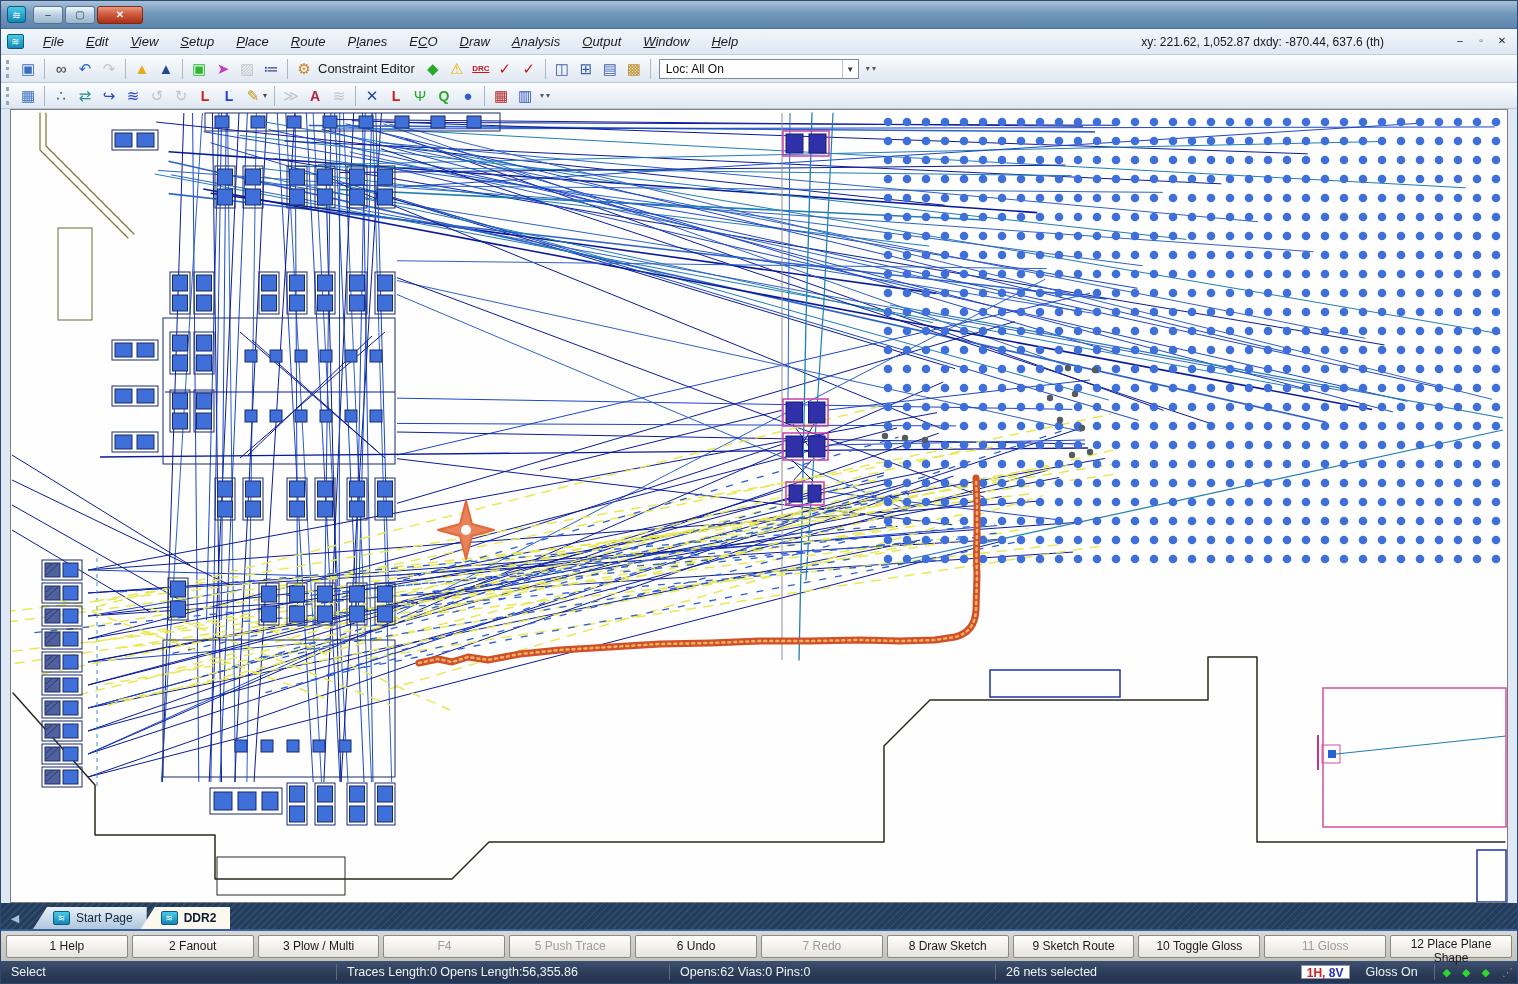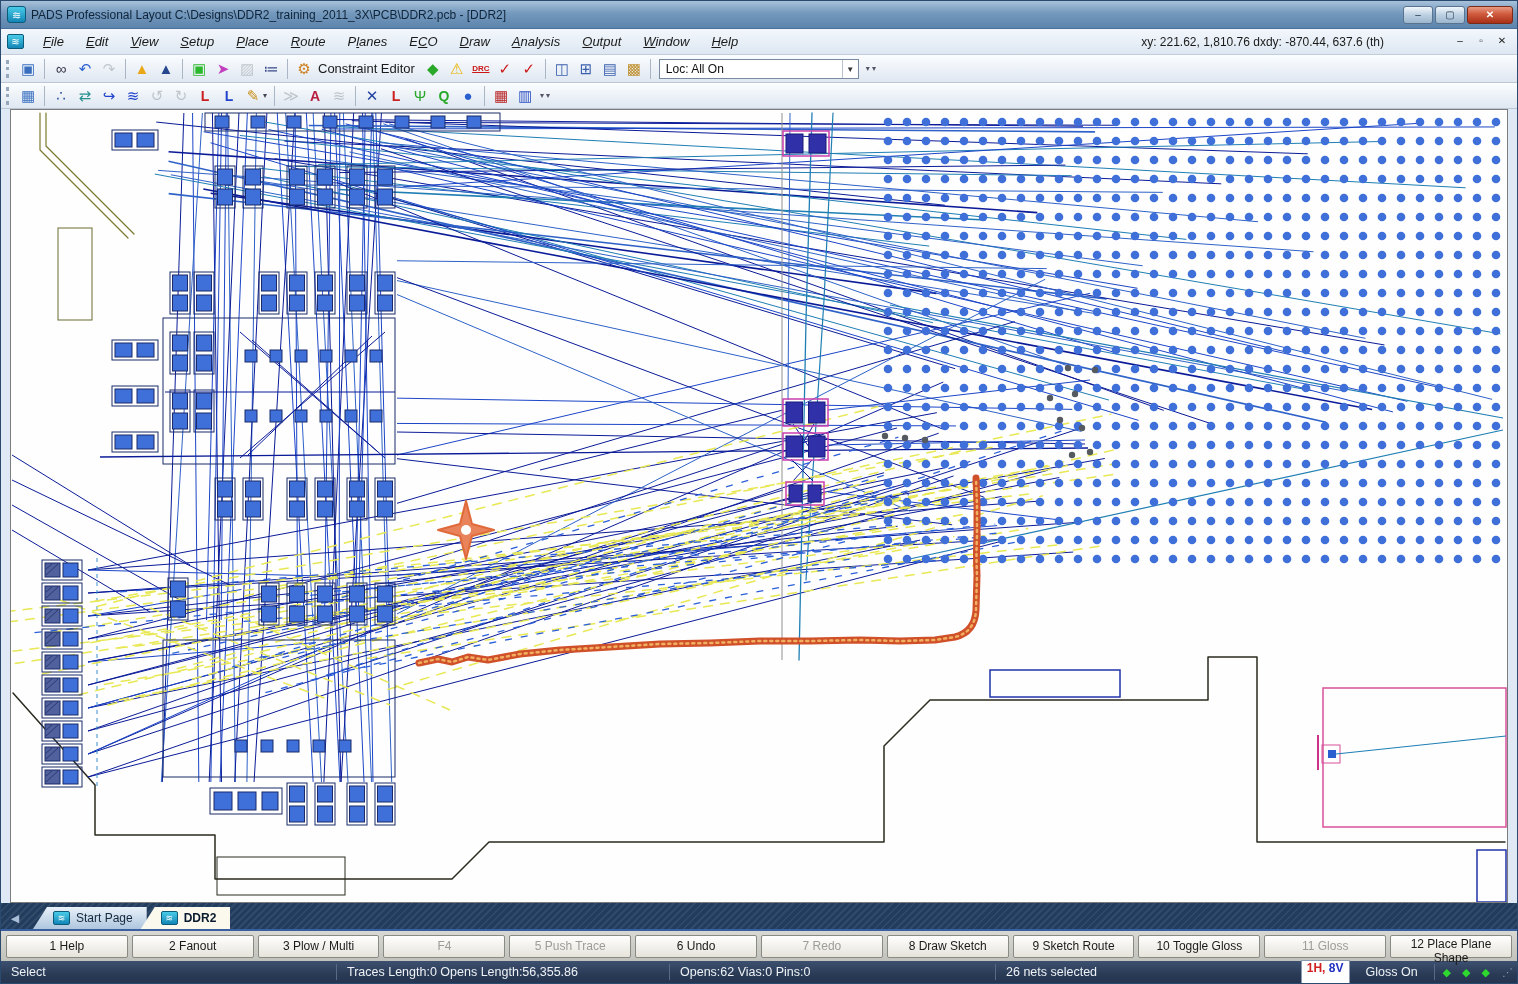--- a/index.html
+++ b/index.html
@@ -58,37 +58,36 @@
   .fkey.disabled{color:#9c9c98;}
 
   
   .statusbar{height:22px;background:linear-gradient(#3d5070,#2a3b56 60%,#253450);display:flex;align-items:center;color:#eef2f6;font-size:12.5px;}
   .sb-seg{padding:0 10px;white-space:nowrap;overflow:hidden;}
   .sb-mode{width:335px;}
   .sb-len{width:332px;}
   .sb-opens{width:325px;}
   .sb-nets{flex:1;}
   .sb-sep{width:1px;height:16px;background:#5a6a85;}
-  .sb-hv{background:#fff;border:1px solid #8a9ab0;height:25px;line-height:15px;padding:0 5px;font-size:12px;font-weight:bold;margin:0 6px;}
+  .sb-hv{background:#fff;border:1px solid #8a9ab0;height:14px;line-height:15px;padding:0 5px;font-size:12px;font-weight:bold;margin:0 6px;}
   .sb-hv .h{color:#d02020;}
   .sb-hv .v{color:#2030c0;}
   .sb-gloss{width:78px;}
   .sb-lights{color:#2ed82e;font-size:11px;letter-spacing:4px;padding:0 8px;}
   .sb-grip{color:#8a9ab0;font-size:11px;padding-right:4px;}
 
   .bottom-strip{height:6px;background:linear-gradient(#cfe2f4,#a9c7e2);border-top:1px solid #5a81a8;}
 </style>
 </head>
 <body>
 
 <div class="window">
 
   <div class="titlebar">
     <span class="app-icon">≋</span>
-    <span class="title-text">PADS Professional Layout  C:\Designs\DDR2_training_2011_3X\PCB\DDR2.pcb - [DDR2]</span>
     <span class="win-btn min">–</span>
     <span class="win-btn res">▢</span>
     <span class="win-btn close">✕</span>
   </div>
 
   <div class="menubar">
     <span class="doc-icon">≋</span>
     <nav id="menu-items" style="display:flex">
         <span class="menu-item"><u>F</u>ile</span>
         <span class="menu-item"><u>E</u>dit</span>
@@ -97,21 +96,21 @@
         <span class="menu-item"><u>P</u>lace</span>
         <span class="menu-item"><u>R</u>oute</span>
         <span class="menu-item">P<u>l</u>anes</span>
         <span class="menu-item">E<u>C</u>O</span>
         <span class="menu-item"><u>D</u>raw</span>
         <span class="menu-item"><u>A</u>nalysis</span>
         <span class="menu-item"><u>O</u>utput</span>
         <span class="menu-item"><u>W</u>indow</span>
         <span class="menu-item"><u>H</u>elp</span>
       </nav>
-    <span class="menu-coords">xy: 221.62, 1,810.76  dxdy: -870.44, 637.6  (th)</span>
+    <span class="menu-coords">xy: 221.62, 1,052.87  dxdy: -870.44, 637.6  (th)</span>
     <span class="mdi-btn">–</span>
     <span class="mdi-btn">▫</span>
     <span class="mdi-btn">✕</span>
   </div>
 
   <div class="toolbar r1" id="toolbar1">
       <div class="tb-grip"></div>
       <div class="tb-icon" style="color: rgb(58, 111, 192);">▣</div>
       <div class="tb-sep"></div>
       <div class="tb-icon" style="color: rgb(51, 51, 68);">∞</div>

